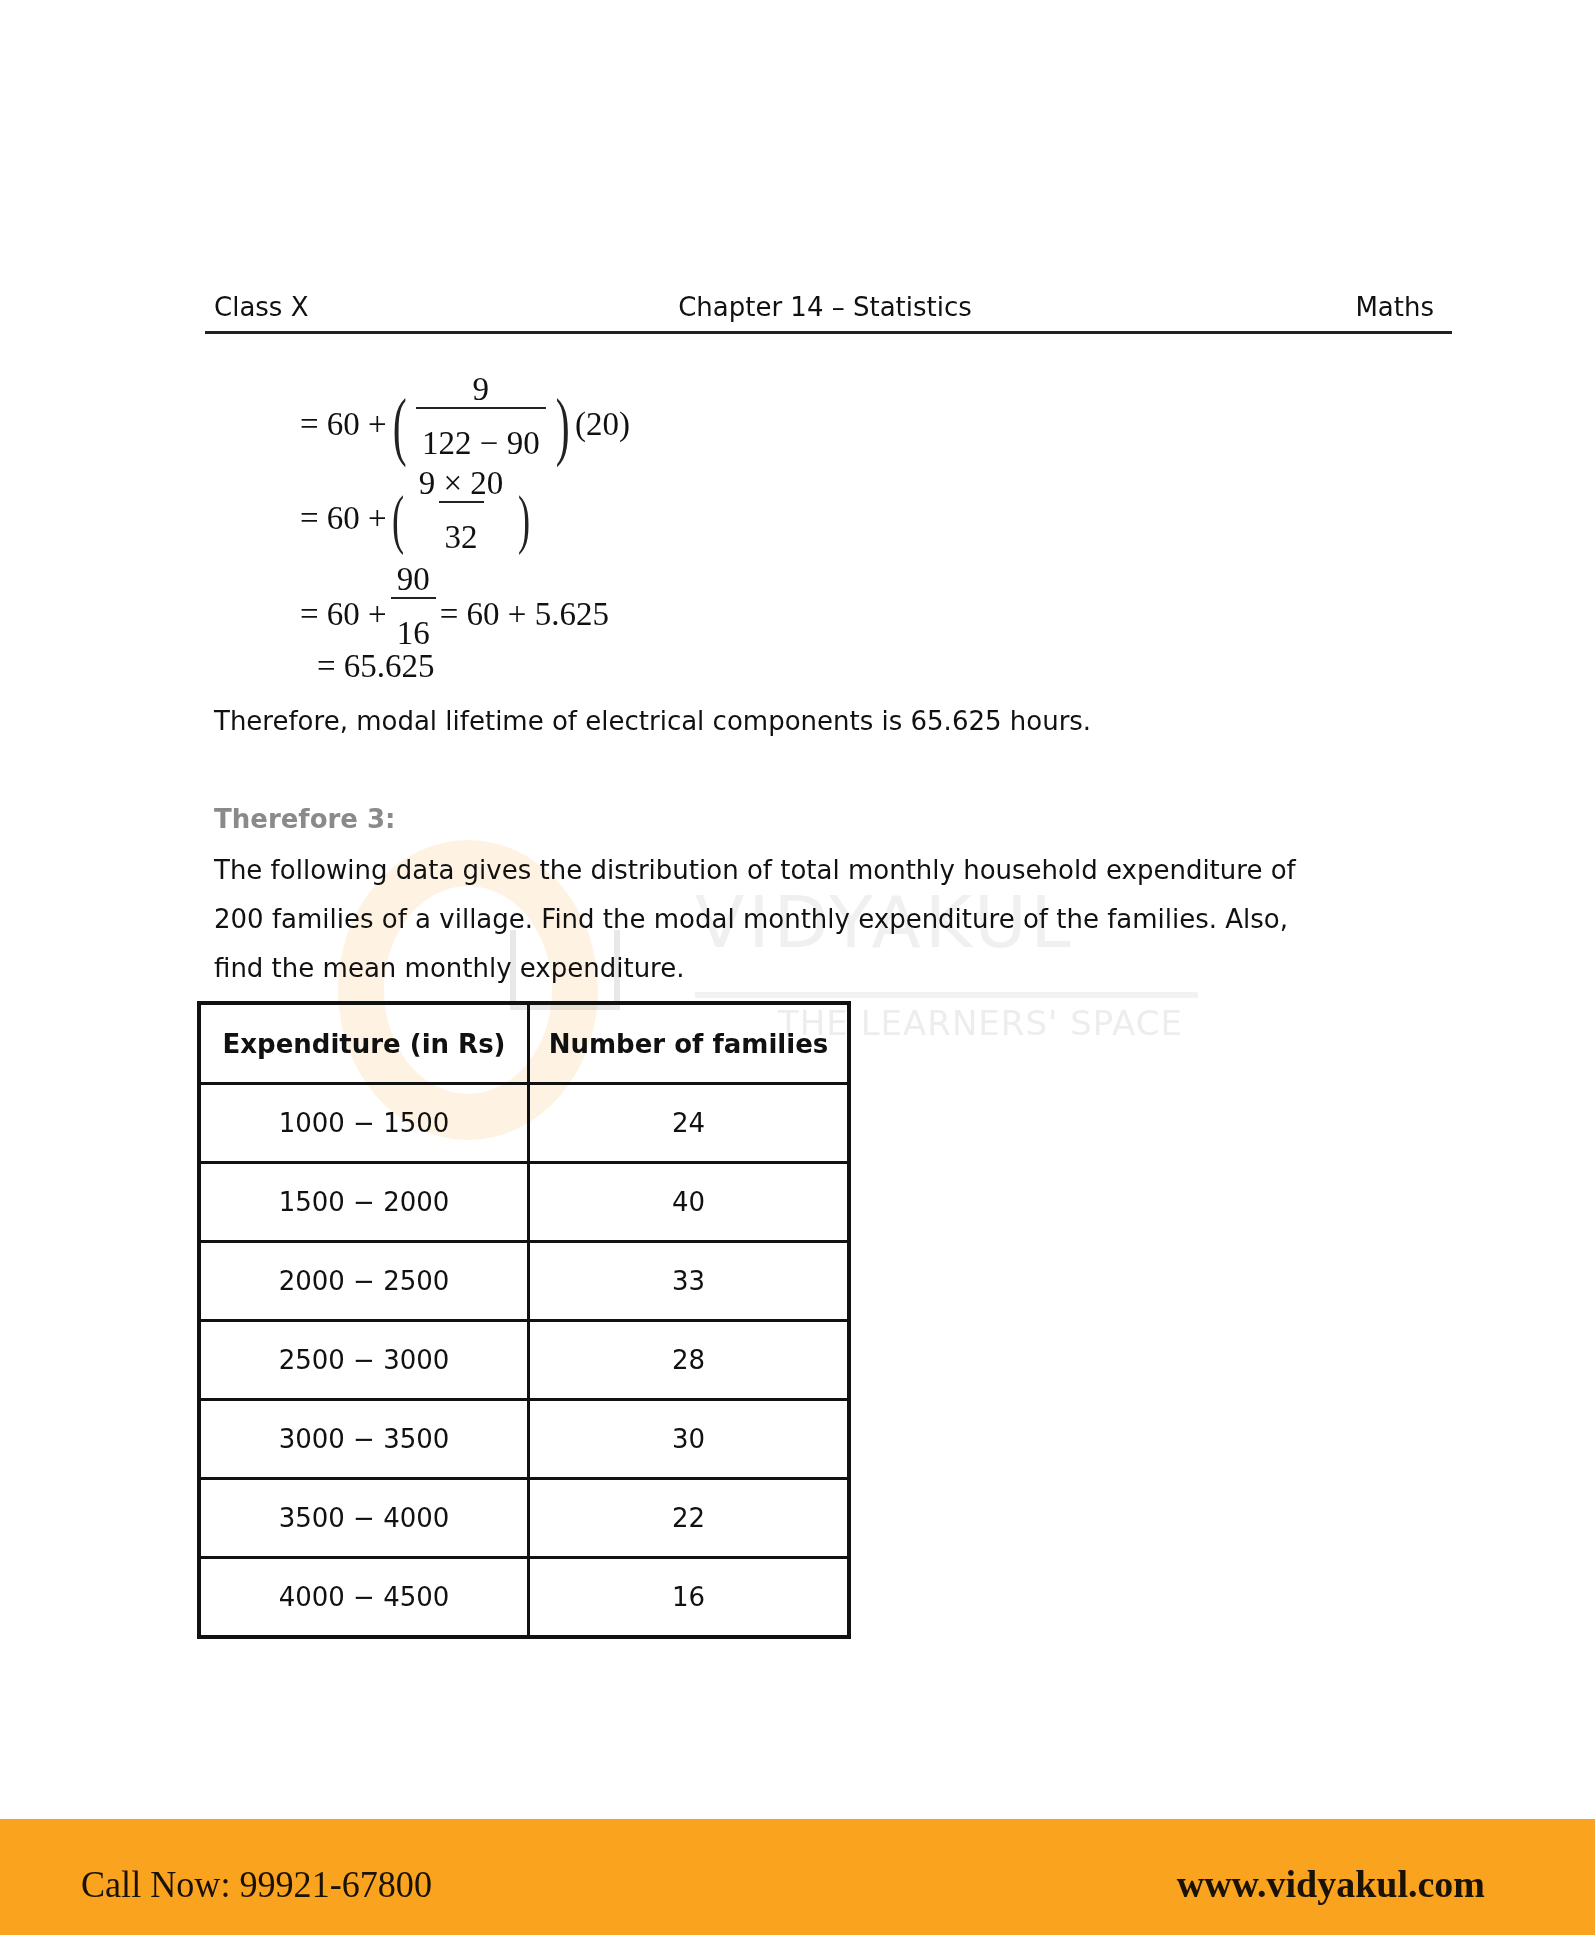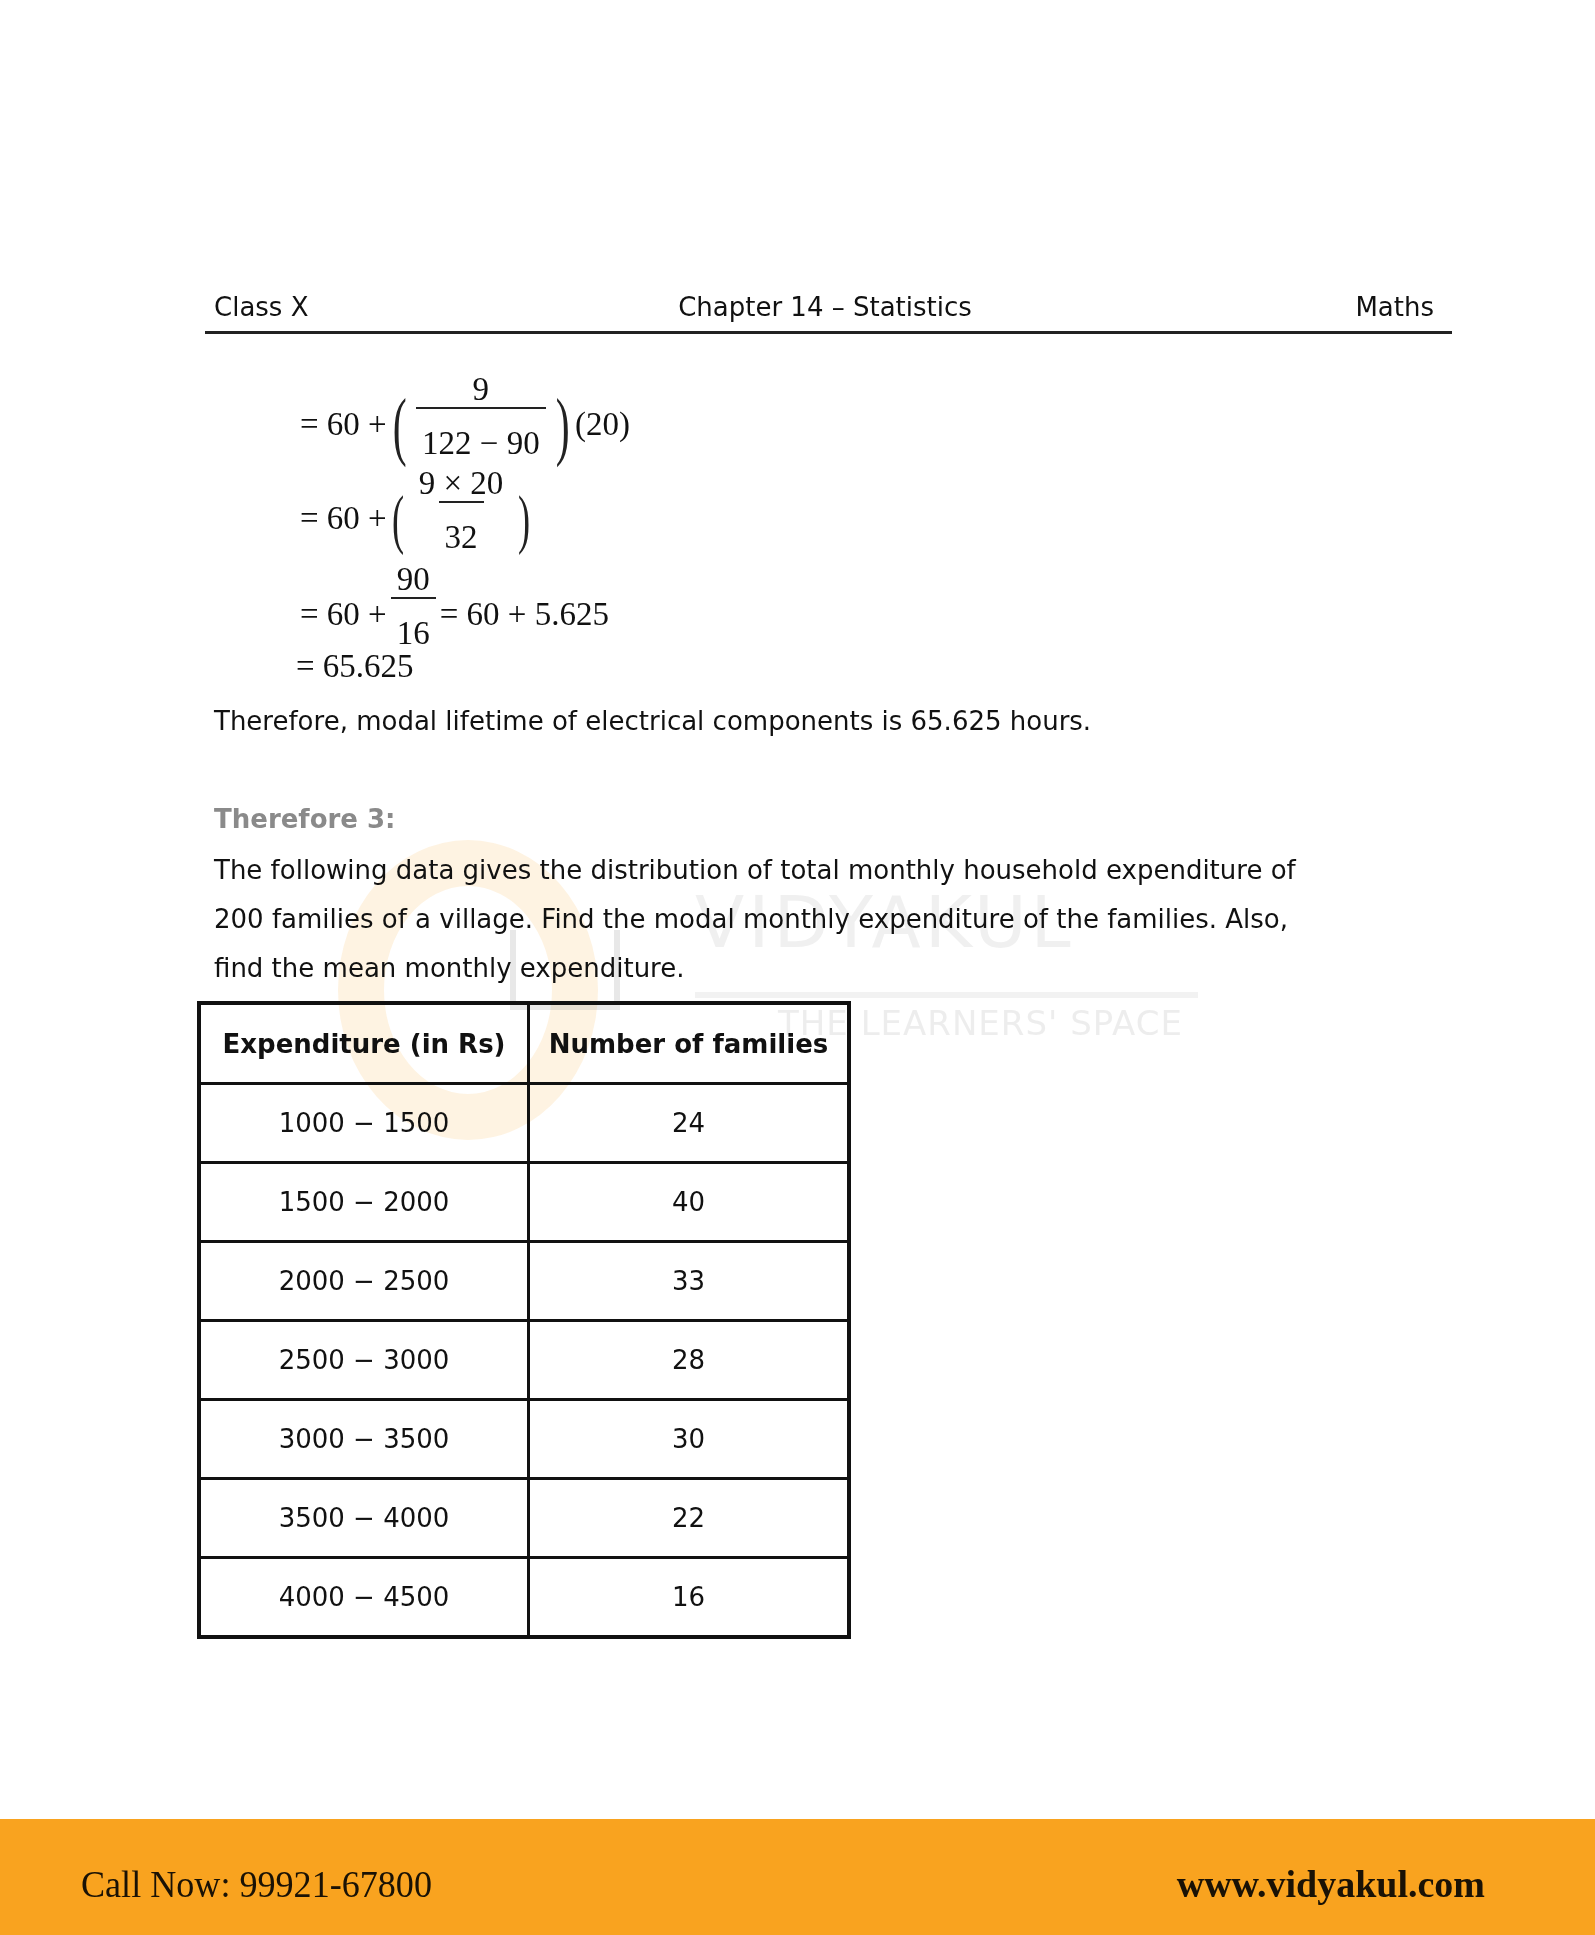--- a/index.html
+++ b/index.html
@@ -78,21 +78,21 @@
 
 <div class="abs math" style="left:300px; top:562px;">
   <span>= 60 +</span>
   <span class="frac">
     <span class="num">90</span>
     <span class="den">16</span>
   </span>
   <span>= 60 + 5.625</span>
 </div>
 
-<div class="abs math" style="left:296px; top:648px;">
+<div class="abs math" style="left:317px; top:648px;">
   <span>= 65.625</span>
 </div>
 
 <div class="abs body-text" style="top:697px;">Therefore, modal lifetime of electrical components is 65.625 hours.</div>
 
 <div class="abs" id="question-title">Therefore 3:</div>
 <div class="abs body-text" style="top:846px;">The following data gives the distribution of total monthly household expenditure of</div>
 <div class="abs body-text" style="top:895px;">200 families of a village. Find the modal monthly expenditure of the families. Also,</div>
 <div class="abs body-text" style="top:944px;">find the mean monthly expenditure.</div>
 

